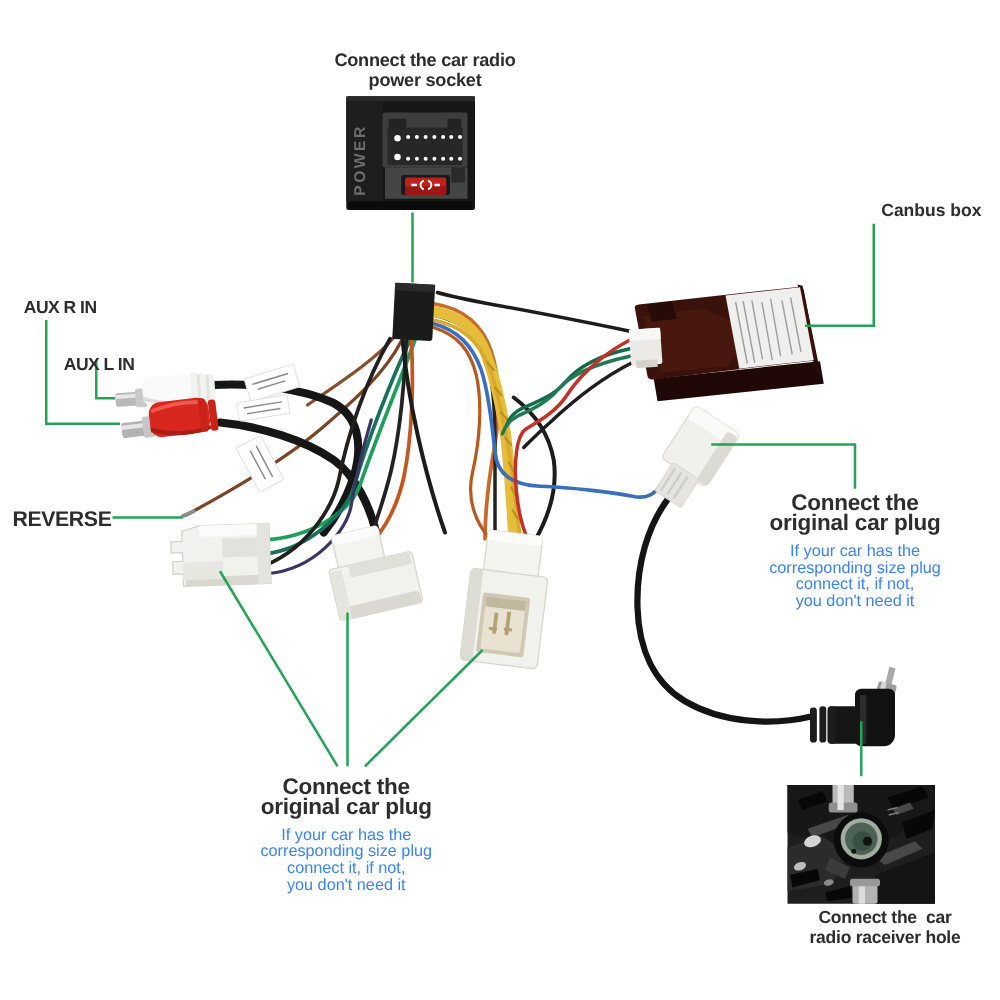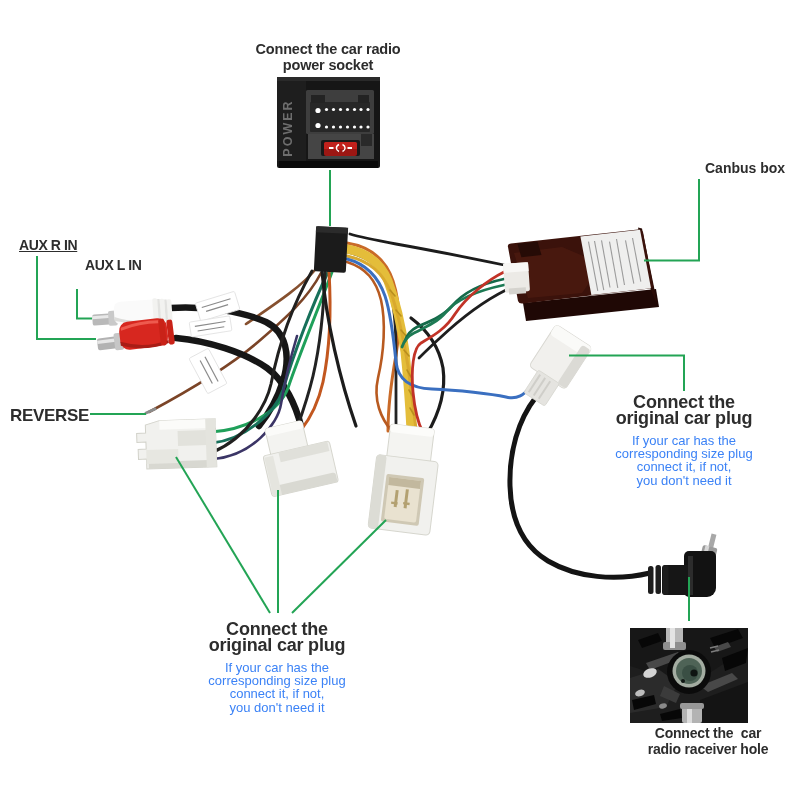--- a/index.html
+++ b/index.html
@@ -288,26 +288,26 @@
     <path d="M77,289 L77,318.5 L92,318.5"></path>
     <path d="M90,414 L146,414"></path>
     <path d="M176,457 L270,613"></path>
     <path d="M278,490 L278,613"></path>
     <path d="M386,520 L292,613"></path>
     <path d="M569,355.5 L684,355.5 L684,391"></path>
     <path d="M689,577 L689,621"></path>
   </g>
 </svg>
 
-<div class="blk" style="left:228px;top:41px;width:200px;">
+<div class="blk" style="left:240px;top:41px;width:200px;">
   <div class="h" style="font-size:14.5px;line-height:16px;">Connect the car radio<br>power socket</div>
 </div>
 <div class="lbl" style="left:660px;top:160px;font-size:14px;margin-left:45px;">Canbus box</div>
-<div class="lbl" style="left:19px;top:237px;font-size:14px;letter-spacing:-0.4px;text-decoration:underline;">AUX R IN</div>
-<div class="lbl" style="left:51px;top:257px;font-size:14px;letter-spacing:-0.4px;margin-left:34px;">AUX L IN</div>
+<div class="lbl" style="left:19px;top:237px;font-size:14px;letter-spacing:-0.4px;">AUX R IN</div>
+<div class="lbl" style="left:51px;top:283px;font-size:14px;letter-spacing:-0.4px;">AUX L IN</div>
 <div class="lbl" style="left:10px;top:406px;font-size:17px;letter-spacing:-0.3px;">REVERSE</div>
 
 <div class="blk" style="left:177px;top:621px;width:200px;">
   <div class="h">Connect the<br>original car plug</div>
   <div class="s">If your car has the<br>corresponding size plug<br>connect it, if not,<br>you don't need it</div>
 </div>
 
 <div class="blk" style="left:584px;top:394px;width:200px;">
   <div class="h">Connect the<br>original car plug</div>
   <div class="s">If your car has the<br>corresponding size plug<br>connect it, if not,<br>you don't need it</div>

